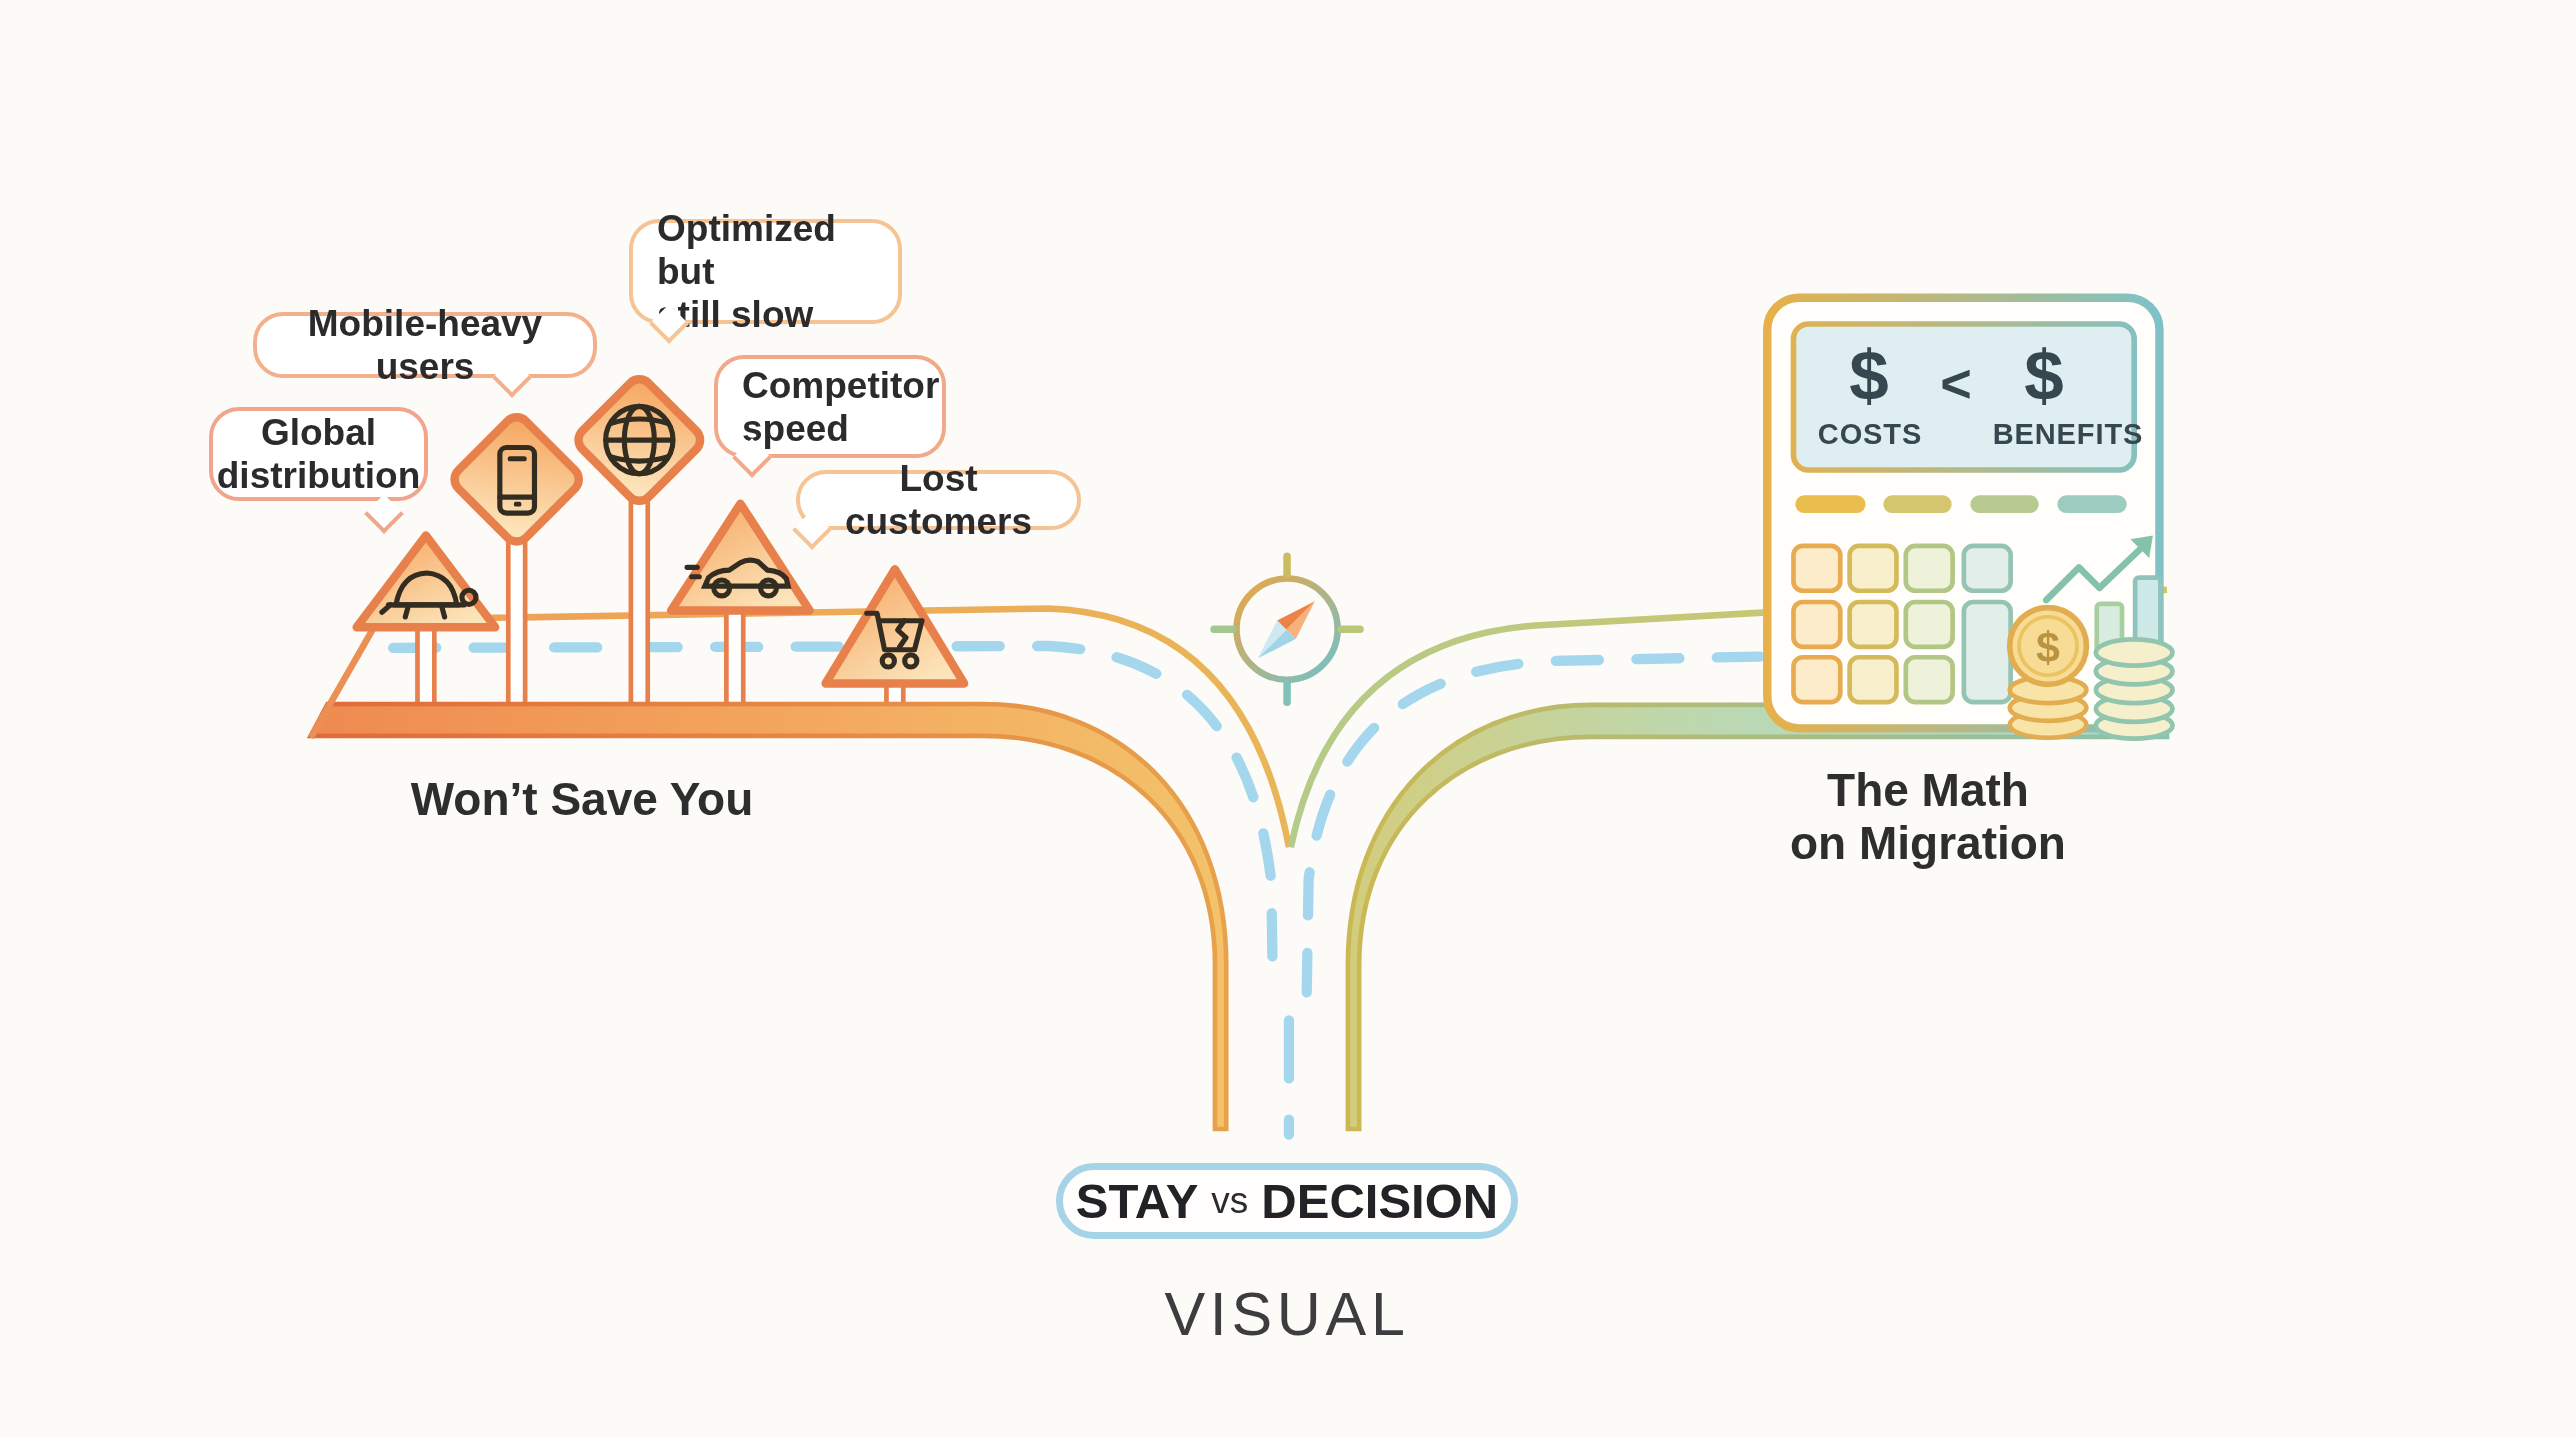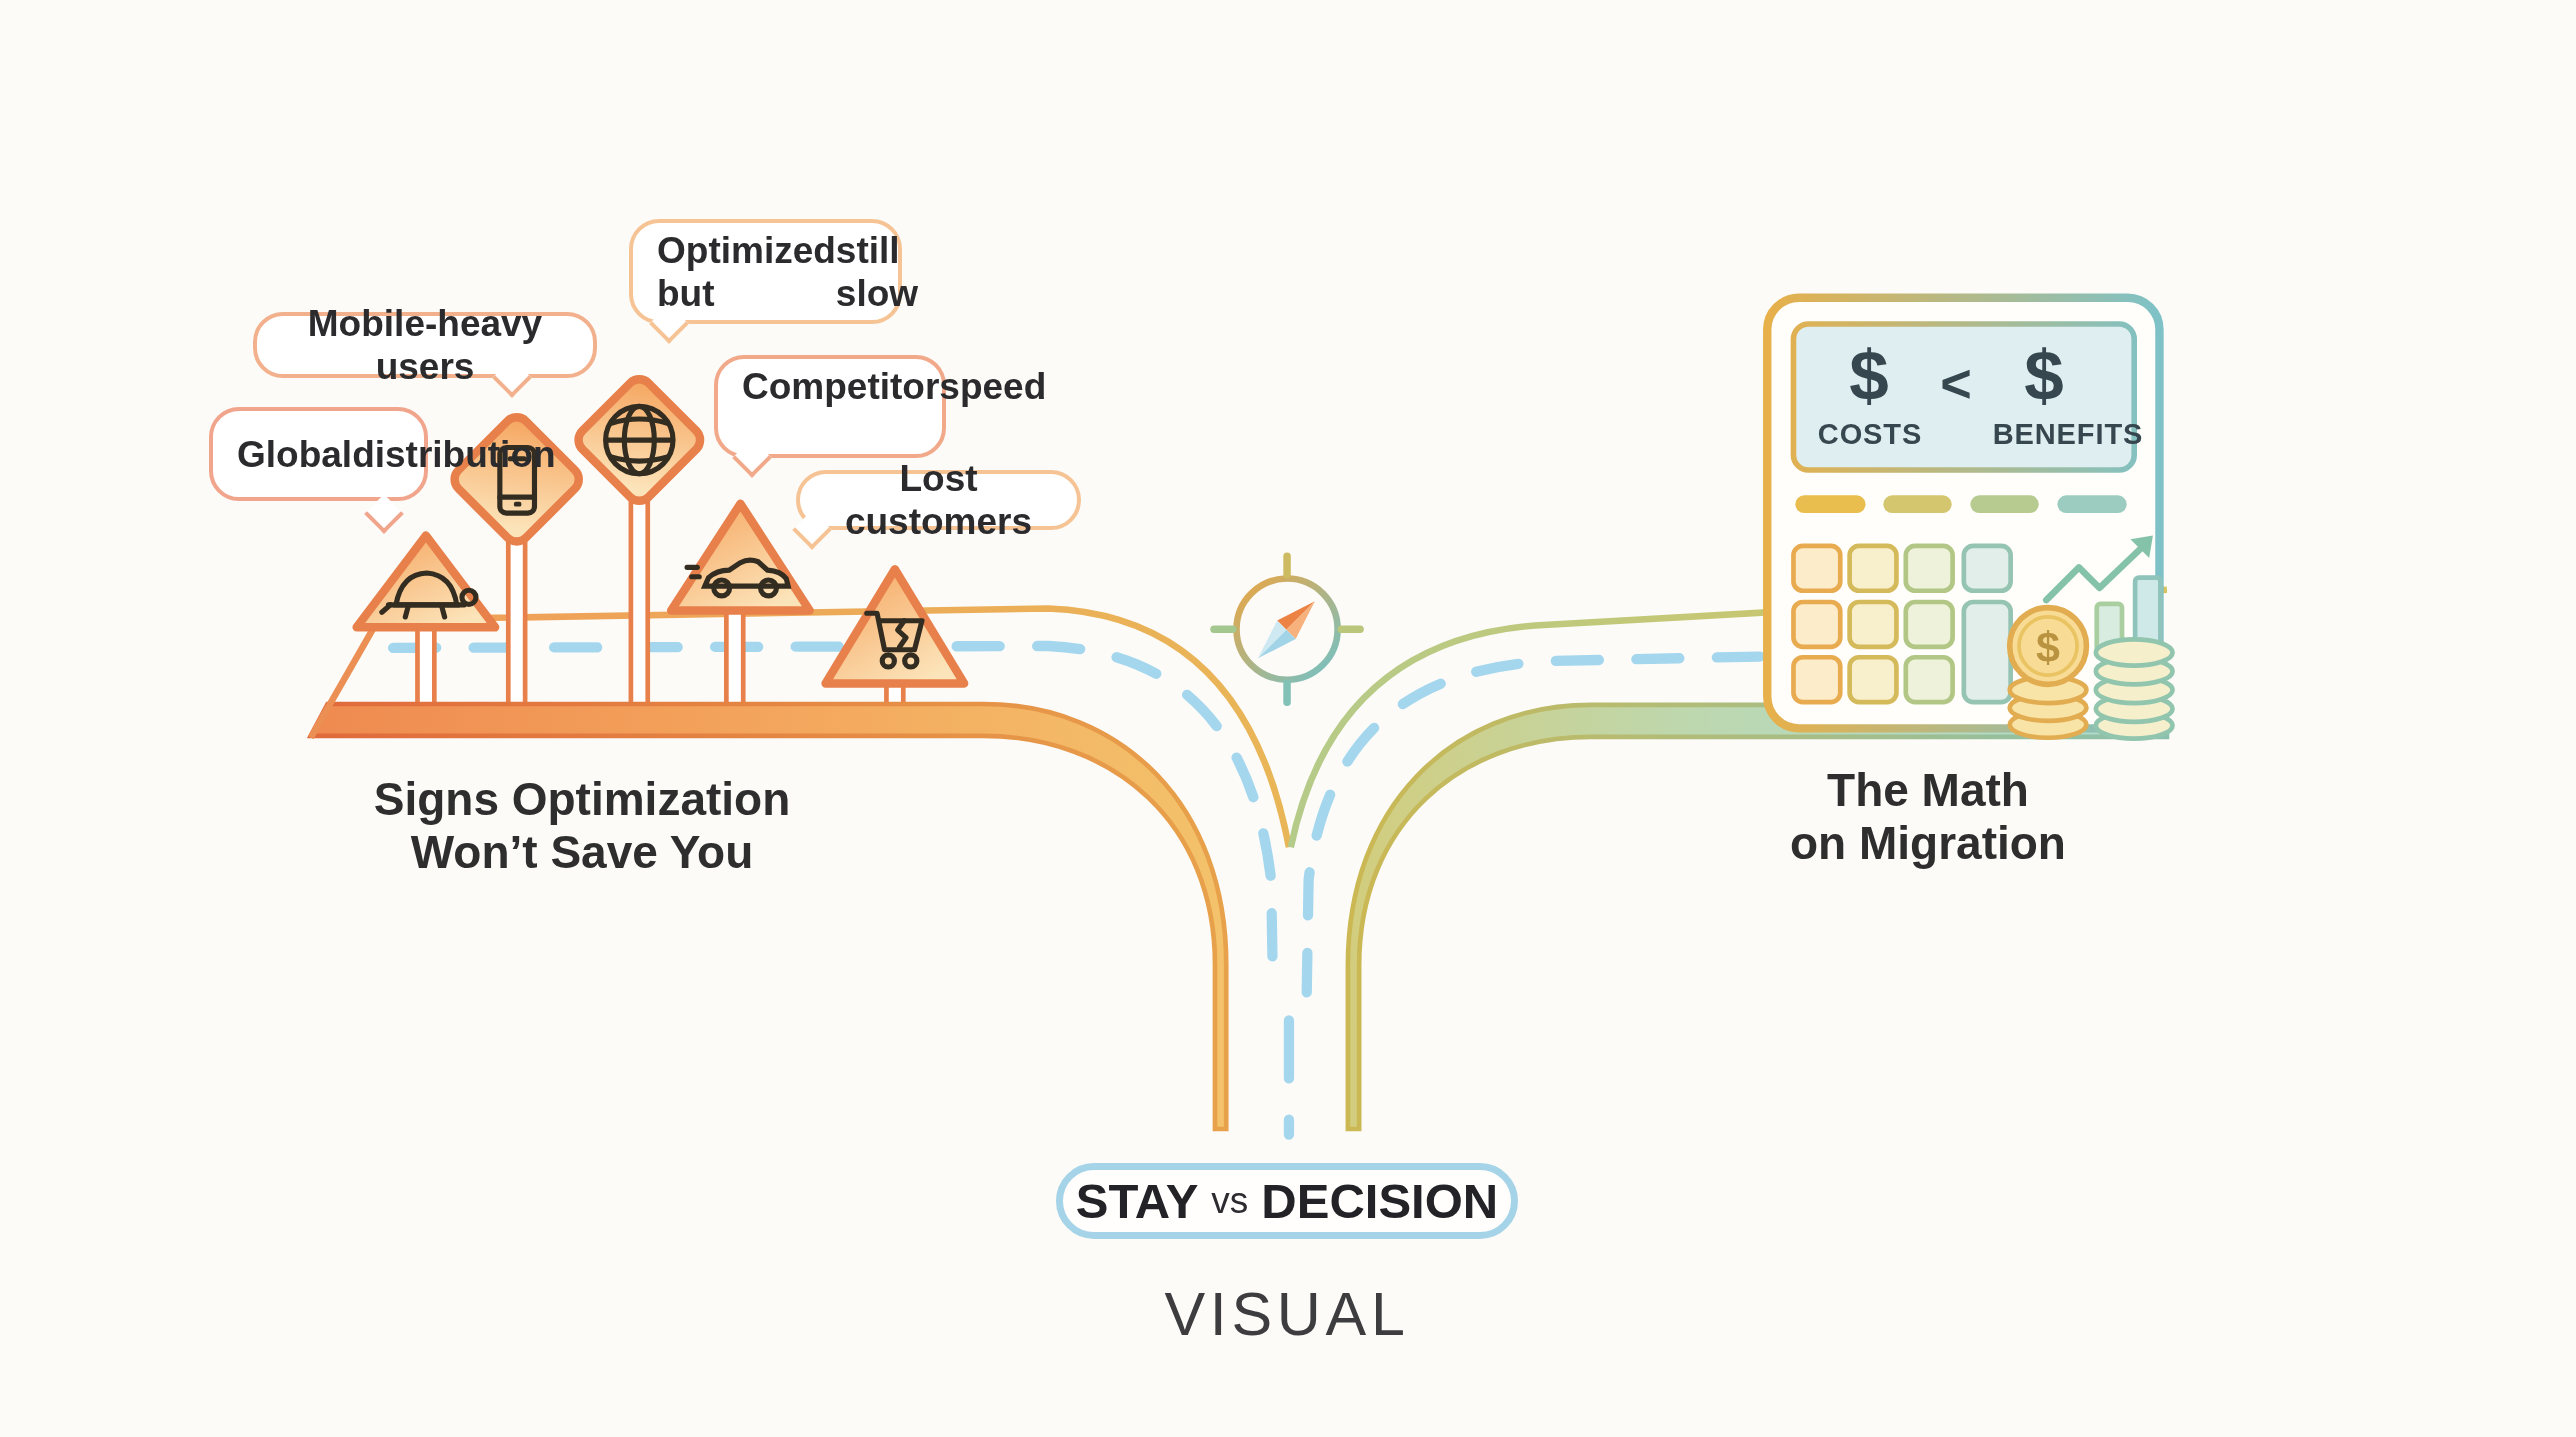--- a/index.html
+++ b/index.html
@@ -1,20 +1,20 @@
 <!DOCTYPE html>
 <html style="font-size:15px"><head>
 <meta charset="utf-8">
 <style>
   html,body{margin:0;padding:0;background:#efefec;}
   .stage{position:relative;width:2576px;height:1438px;background:#fcfbf8;overflow:hidden;
          font-family:"Liberation Sans", sans-serif;}
   .stage svg{position:absolute;left:0;top:0;}
   .bubble{position:absolute;background:#fff;border:4.7px solid #f3b58e;border-radius:30px;
-          display:flex;flex-direction:row;justify-content:space-between;box-sizing:border-box;
+          display:flex;flex-direction:column;justify-content:center;box-sizing:border-box;
           color:#2b2b2e;font-weight:700;font-size:37px;line-height:43px;padding:5.6px 24px;z-index:5;}
   .bubble.center{align-items:center;text-align:center;}
   .bubble.left{align-items:flex-start;text-align:left;}
   .tail{position:absolute;width:24px;height:24px;background:#fff;z-index:6;
         border-right:4.7px solid #f3b58e;border-bottom:4.7px solid #f3b58e;transform:rotate(45deg);}
   .heading{position:absolute;font-weight:700;color:#2e2e2e;text-align:center;z-index:4;}
   .h-left{left:301px;top:773px;width:562px;font-size:46px;line-height:53px;}
   .h-center{left:1004px;top:464px;width:562px;font-size:44px;line-height:51px;letter-spacing:0.9px;color:#2b2b29;}
   .h-right{left:1647px;top:764px;width:562px;font-size:46px;line-height:53px;}
   .ctext{position:absolute;transform:translateX(-50%);color:#37474f;font-weight:700;z-index:4;white-space:nowrap;}
@@ -236,21 +236,20 @@
     <span>speed</span>
   </div>
   <div class="tail" style="left:738px;top:444px;border-color:#f1a98a;"></div>
 
   <div class="bubble center" style="left:796px;top:470px;width:285px;height:60px;border-color:#f6c394;">
     <span>Lost customers</span>
   </div>
   <div class="tail" style="left:798px;top:516px;border-color:#f6c394;"></div>
 
   <div class="heading h-left">
-    <div>Signs Optimization</div>
     <div>Won’t Save You</div>
   </div>
   <div class="heading h-right">
     <div>The Math</div>
     <div>on Migration</div>
   </div>
 
   <div class="ctext" style="left:1869px;top:335px;font-size:71px;">$</div>
   <div class="ctext" style="left:1956px;top:352px;font-size:54px;">&lt;</div>
   <div class="ctext" style="left:2044px;top:335px;font-size:71px;">$</div>

